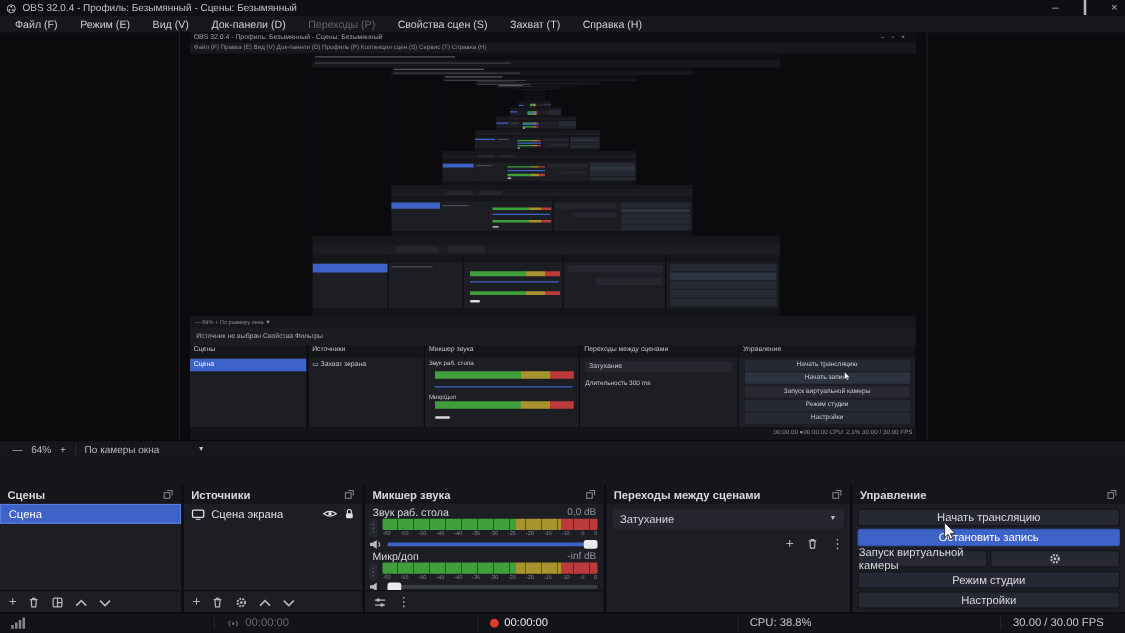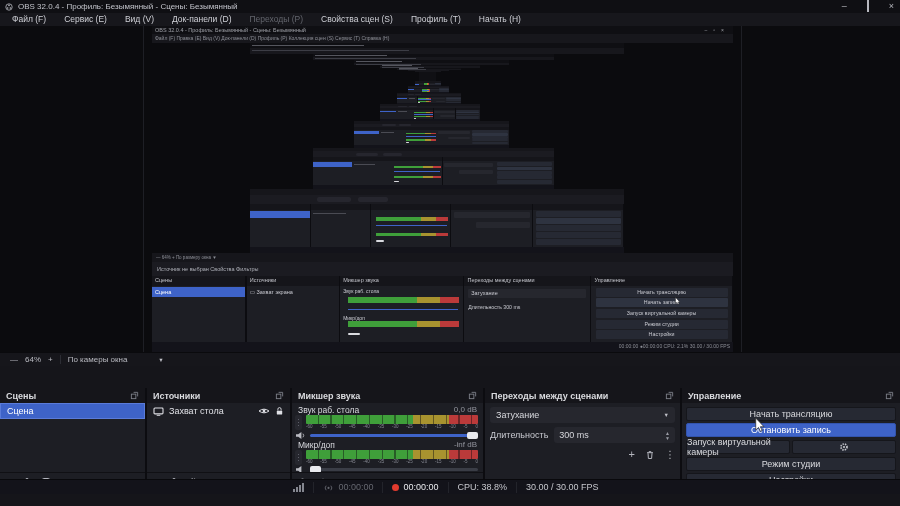--- a/index.html
+++ b/index.html
@@ -81,22 +81,22 @@
   .tr-icons{display:flex;justify-content:flex-end;align-items:center;gap:10px;color:#b4b6be;margin-top:2px;}
   
   .ctl-body{padding:4px 4px;display:flex;flex-direction:column;gap:2.5px;}
   .cbtn{height:14.5px;background:#262933;border:1px solid #15161b;border-radius:2px;
     display:flex;align-items:center;justify-content:center;font-size:9px;color:#d9dade;}
   .cbtn.active{background:var(--accent);border-color:#3354ad;color:#fff;}
   .vcamrow{display:flex;gap:2.5px;}
   .vcamrow .cbtn{flex:1;}
   .sqbtn{width:19px;flex:none;display:flex;align-items:center;justify-content:center;color:#c3c4cb;}
   
-  .statusbar{position:absolute;left:0;top:479px;width:100%;height:15px;background:#13131a;
-    border-top:1px solid #09090c;display:flex;align-items:center;justify-content:center;
+  .statusbar{position:absolute;left:0;top:490px;width:100%;height:15px;background:#13131a;
+    border-top:1px solid #09090c;display:flex;align-items:center;justify-content:space-between;
     padding-right:8px;font-size:9px;color:#c6c7cd;}
   .stitem{display:flex;align-items:center;gap:4px;padding:0 9px;height:11px;}
   .stitem+.stitem{border-left:1px solid #23242b;}
   .stdim{color:#65676f;}
   .sbars{display:flex;align-items:flex-end;gap:1px;}
   .sbars i{display:block;width:2px;background:#84868f;}
   .recdot{width:7px;height:7px;border-radius:50%;background:var(--recred);}
   .cursor{position:absolute;z-index:50;pointer-events:none;}
   svg{display:block;}
 </style>
@@ -115,27 +115,27 @@
     <span>OBS 32.0.4 - Профиль: Безымянный - Сцены: Безымянный</span>
     <div class="wbtns">
       <span class="wbtn">–</span>
       <span class="wbtn"><span class="maxglyph"></span></span>
       <span class="wbtn">×</span>
     </div>
   </div>
 
   <div class="menubar">
       <span class="mi">Файл (F)</span>
-      <span class="mi">Сервис (E)</span>
+      <span class="mi">Режим (E)</span>
       <span class="mi">Вид (V)</span>
       <span class="mi">Док-панели (D)</span>
       <span class="mi dis">Переходы (P)</span>
       <span class="mi">Свойства сцен (S)</span>
-      <span class="mi">Профиль (T)</span>
-      <span class="mi">Начать (H)</span>
+      <span class="mi">Захват (T)</span>
+      <span class="mi">Справка (H)</span>
     </div>
 
   <div class="mainarea"></div>
   <div class="splitline" style="left:143px"></div>
   <div class="splitline" style="left:741px"></div>
   <div id="preview-root">
       <div style="position: absolute; left: 0px; top: 0px; width: 581px; height: 326px; background: rgb(21, 21, 26); overflow: hidden;">
         <div style="position: absolute; left: 0px; top: 0px; width: 100%; height: 8.37549px; background: rgb(15, 15, 19); color: rgb(159, 161, 168); font-size: 5.5px; line-height: 8.37549px; white-space: nowrap; padding-left: 3px; overflow: hidden;">OBS 32.0.4 - Профиль: Безымянный - Сцены: Безымянный</div>
         <div style="position: absolute; right: 3px; top: 0px; height: 8.37549px; line-height: 8.37549px; color: rgb(159, 161, 168); font-size: 5px; letter-spacing: 6px;">–▫×</div>
         <div style="position: absolute; left: 0px; top: 8.37549px; width: 100%; height: 8.37549px; background: rgb(23, 23, 28); color: rgb(141, 143, 151); font-size: 5px; line-height: 8.37549px; white-space: nowrap; padding-left: 3px; overflow: hidden;">Файл (F)   Правка (E)   Вид (V)   Док-панели (D)   Профиль (P)   Коллекция сцен (S)   Сервис (T)   Справка (H)</div>
@@ -568,21 +568,21 @@
             <rect x="1.5" y="3.5" width="5" height="5" fill="none" stroke="currentColor"></rect>
             <path d="M4 1.5h4.5V6" fill="none" stroke="currentColor"></path>
           </svg>
       </div>
       <div class="dock-b">
         <div class="src-item">
           <svg width="11" height="9" viewBox="0 0 12 10">
               <rect x="1" y="1.2" width="10" height="6.4" rx="1" fill="none" stroke="currentColor" stroke-width="1.2"></rect>
               <path d="M4 9.3h4" stroke="currentColor"></path>
             </svg>
-          <span class="grow">Захват стола</span>
+          <span class="grow">Сцена экрана</span>
           <svg width="12" height="8" viewBox="0 0 12 8">
               <path d="M1 4Q6 .3 11 4 6 7.7 1 4z" fill="none" stroke="currentColor"></path>
               <circle cx="6" cy="4" r="1.4" fill="currentColor"></circle>
             </svg>
           <svg width="9" height="10" viewBox="0 0 10 10">
               <rect x="2" y="4.6" width="6" height="4.4" rx="1" fill="currentColor"></rect>
               <path d="M3.2 4.6V3a1.8 1.8 0 013.6 0v1.6" fill="none" stroke="currentColor"></path>
             </svg>
         </div>
       </div>
@@ -698,30 +698,20 @@
         <span>Переходы между сценами</span>
         <svg width="9" height="9" viewBox="0 0 10 10">
             <rect x="1.5" y="3.5" width="5" height="5" fill="none" stroke="currentColor"></rect>
             <path d="M4 1.5h4.5V6" fill="none" stroke="currentColor"></path>
           </svg>
       </div>
       <div class="dock-b tr-body">
         <div class="tr-select">
           <span>Затухание</span>
           <span class="caret">▼</span>
-        </div>
-        <div class="tr-durrow">
-          <span class="tr-durlabel">Длительность</span>
-          <span class="tr-spin">
-            <span>300 ms</span>
-            <span class="spinarrows">
-                <span>▲</span>
-                <span>▼</span>
-              </span>
-          </span>
         </div>
         <div class="tr-icons">
           <span class="ticon">+</span>
           <svg width="10" height="10" viewBox="0 0 10 10">
               <path d="M2 2.7h6M4 2.7V1.7h2v1M3 3.2l.4 5.3h3.2L7 3.2" fill="none" stroke="currentColor"></path>
             </svg>
           <span class="kebab">⋮</span>
         </div>
       </div>
     </section>

